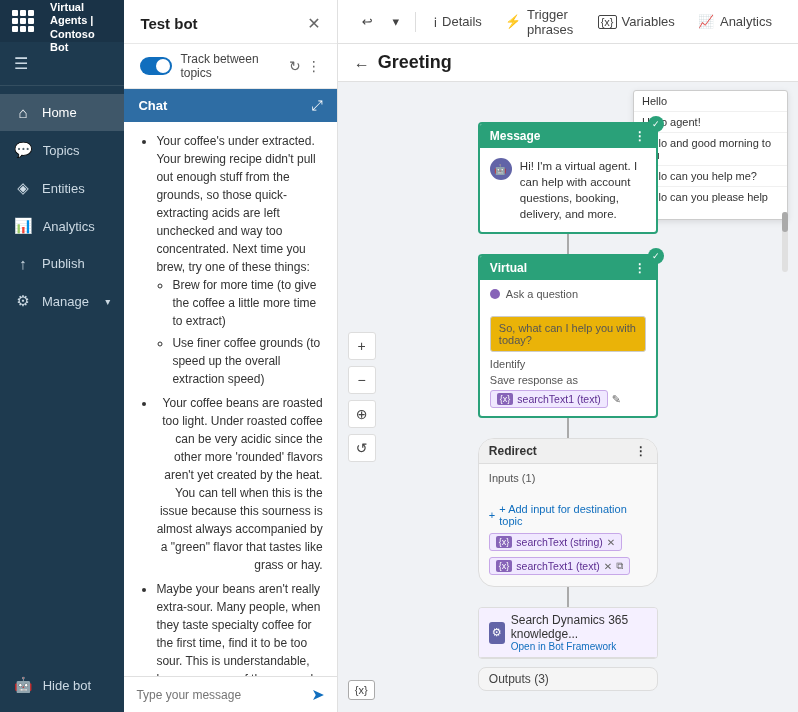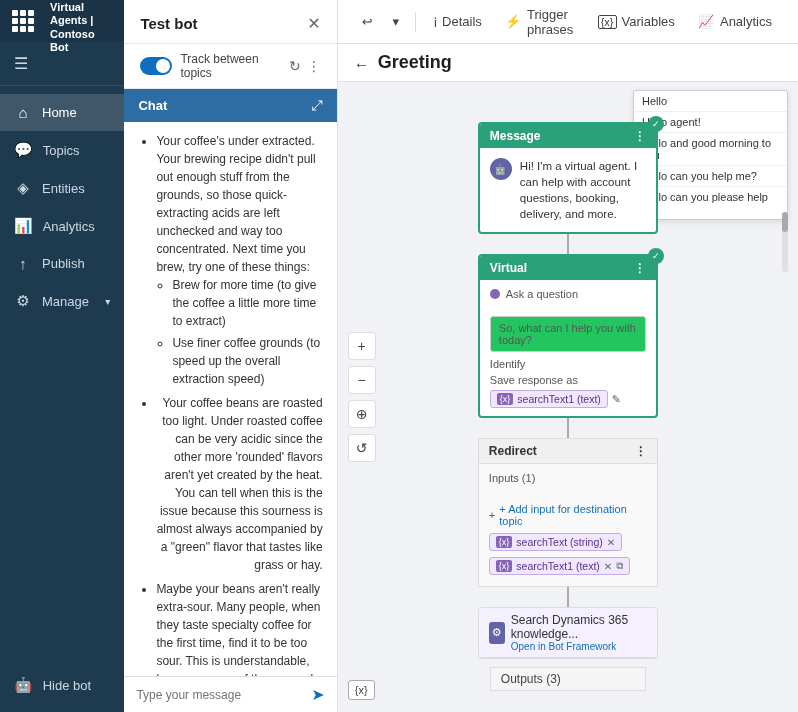--- a/index.html
+++ b/index.html
@@ -70,27 +70,27 @@
     .node-body { padding: 10px; }
     .node-body-text { font-size: 11.5px; color: #333; line-height: 1.4; }
     .node-avatar { width: 22px; height: 22px; border-radius: 50%; background: #6264a7; display: flex; align-items: center; justify-content: center; color: #fff; font-size: 10px; margin-right: 8px; flex-shrink: 0; }
     .node-body-row { display: flex; align-items: flex-start; }
 
     .node-question { background: #fff; border: 2px solid #2aa179; border-radius: 4px; overflow: hidden; margin-top: 0; }
     .node-question .node-header { background: #2aa179; }
     .node-question-body { padding: 8px 10px; }
     .ask-row { display: flex; align-items: center; gap: 6px; font-size: 11px; color: #555; margin-bottom: 16px; }
     .ask-dot { width: 10px; height: 10px; border-radius: 50%; background: #8764b8; flex-shrink: 0; }
-    .question-input-box { border: 1px solid #ccc; border-radius: 3px; padding: 5px 8px; font-size: 11px; color: #555; background: #22c55e; margin-bottom: 6px; }
+    .question-input-box { border: 1px solid #ccc; border-radius: 3px; padding: 5px 8px; font-size: 11px; color: #555; background: #eab308; margin-bottom: 6px; }
     .identify-label { font-size: 11px; color: #555; margin-bottom: 4px; }
     .identify-select { border: 1px solid #ccc; border-radius: 3px; padding: 4px 8px; font-size: 11px; display: flex; align-items: center; justify-content: space-between; background: #fff; margin-bottom: 6px; }
     .save-label { font-size: 11px; color: #555; margin-bottom: 4px; }
     .save-tag { display: inline-flex; align-items: center; gap: 4px; background: #f0e8ff; border: 1px solid #c7a8e8; border-radius: 3px; padding: 2px 6px; font-size: 10.5px; color: #5c2d91; }
 
-    .node-redirect { background: #f9f9f9; border: 1.5px solid #ddd; border-radius: 0; overflow: hidden; }
+    .node-redirect { background: #f9f9f9; border: 1.5px solid #ddd; border-radius: 16px; overflow: hidden; }
     .node-redirect-header { background: #f0f0f0; border-bottom: 1px solid #ddd; padding: 5px 10px; font-size: 12px; font-weight: 600; display: flex; align-items: center; justify-content: space-between; color: #333; }
     .node-redirect-body { padding: 8px 10px; }
     .inputs-label { font-size: 11px; color: #555; margin-bottom: 19px; }
     .add-input-btn { display: flex; align-items: center; gap: 4px; font-size: 11px; color: #106ebe; cursor: pointer; margin-bottom: 6px; }
     .input-tag { display: inline-flex; align-items: center; gap: 4px; background: #f0e8ff; border: 1px solid #c7a8e8; border-radius: 3px; padding: 2px 6px; font-size: 10.5px; color: #5c2d91; margin-bottom: 3px; }
     .input-tag-x { cursor: pointer; color: #666; font-size: 10px; }
 
     .node-search { background: #fff; border: 1.5px solid #ddd; border-radius: 4px; overflow: hidden; }
     .node-search-header { background: #f5f0ff; border-bottom: 1px solid #ddd; padding: 5px 10px; display: flex; align-items: center; gap: 6px; }
     .node-search-icon { width: 22px; height: 22px; background: #6264a7; border-radius: 3px; display: flex; align-items: center; justify-content: center; color: #fff; font-size: 11px; }
@@ -339,21 +339,21 @@
             <div class="node-search-header">
               <div class="node-search-icon">⚙</div>
               <div>
                 <div class="node-search-title">Search Dynamics 365 knowledge...</div>
                 <div class="node-search-link">Open in Bot Framework</div>
               </div>
             </div>
           </div>
         </div>
 
-        <div style="margin-top:8px;font-size:12px;color:#444;padding:4px 10px;background:#f5f5f5;border:1px solid #ddd;border-radius:0;width:156px;">Outputs (3)</div>
+        <div style="margin-top:8px;font-size:12px;color:#444;padding:4px 10px;background:#f5f5f5;border:1px solid #ddd;border-radius:8px;width:180px;">Outputs (3)</div>
       </div>
 
       <div style="position:absolute;left:10px;top:50%;transform:translateY(-50%);display:flex;flex-direction:column;gap:6px;">
         <div class="tool-btn">+</div>
         <div class="tool-btn">−</div>
         <div class="tool-btn">⊕</div>
         <div class="tool-btn">↺</div>
       </div>
 
       <div style="position:absolute;bottom:12px;left:10px;font-size:11px;border:1px solid #aaa;border-radius:3px;padding:3px 6px;background:#fff;color:#444;cursor:pointer;">{x}</div>

